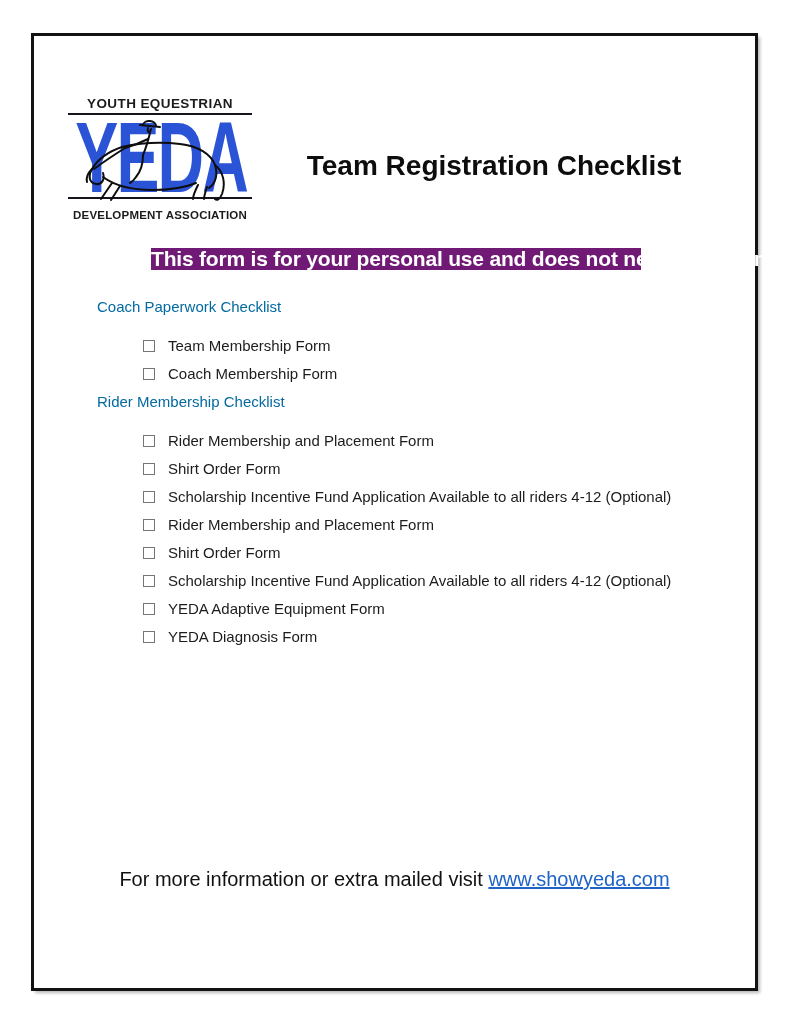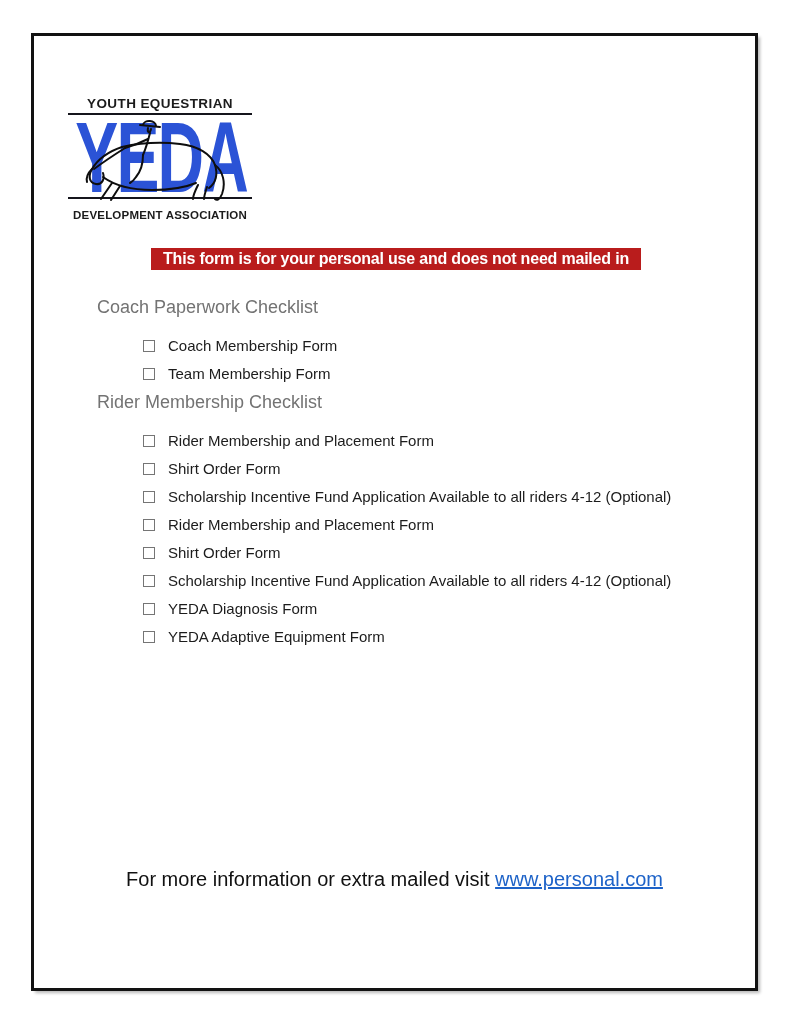--- a/index.html
+++ b/index.html
@@ -17,27 +17,27 @@
              letter-spacing:-2px;line-height:52px;padding-top:4px;
              transform:scale(0.92,1.42);transform-origin:50% 0;white-space:nowrap;}
   .horse-svg{position:absolute;left:0;top:2px;width:100%;height:84px;}
   .logo-bottom{border-top:2.5px solid #15151c;font-size:11.5px;font-weight:bold;
                text-align:center;padding-top:10px;letter-spacing:0.2px;white-space:nowrap;}
   
   .title{position:absolute;left:230px;top:95px;width:460px;text-align:center;
          font-size:28px;font-weight:bold;color:#0d0d0d;white-space:nowrap;}
   
   .notice{position:absolute;left:117px;top:212px;width:490px;height:22px;
-          background:#b91c1c;color:#ffffff;font-weight:bold;font-size:16px;
+          background:#701a75;color:#ffffff;font-weight:bold;font-size:21px;
           line-height:22px;text-align:center;letter-spacing:-0.2px;white-space:nowrap;}
   
   .sections{position:absolute;left:63px;top:262px;width:645px;}
   .section{margin:0;}
   .section + .section{margin-top:6px;}
-  .sec-heading{font-size:18px;line-height:18px;margin:0 0 21px 0;color:#737373;}
+  .sec-heading{font-size:15px;line-height:18px;margin:0 0 21px 0;color:#0369a1;}
   .item{display:flex;align-items:center;margin:0 0 10px 46px;height:18px;
         font-size:15px;line-height:18px;color:#1c1c1c;white-space:nowrap;}
   .box{width:10px;height:10px;border:1px solid #757575;margin-right:13px;
        flex:none;background:#fff;}
   
   .welcome{position:absolute;left:0;top:786px;width:100%;text-align:center;
            font-size:20px;color:#111;}
   .info{position:absolute;left:0;top:832px;width:100%;text-align:center;
         font-size:20px;color:#111;white-space:nowrap;}
   .info a{text-decoration:underline;cursor:pointer;}
@@ -66,33 +66,34 @@
         <path d="M78,11 C77,16 80,17 81,12"></path>
         <path d="M80,16 C78,24 76,31 73,38"></path>
         <path d="M78,22 C70,26 62,29 55,31"></path>
         <path d="M73,38 C73,47 71,54 66,60 C64,63 62,65 60,66"></path>
         <path d="M55,31 C44,38 32,46 24,52"></path>
       </svg>
     </div>
     <div class="logo-bottom">DEVELOPMENT ASSOCIATION</div>
   </div>
 
+  <h1 class="title">Team Registration Checklist</h1>
 
   <div class="notice">This form is for your personal use and does not need mailed in</div>
 
   <div class="sections">
       <div class="section">
         <div class="sec-heading">Coach Paperwork Checklist</div>
         <div class="item">
           <span class="box"></span>
-          <span>Coach Membership Form</span>
+          <span>Team Membership Form</span>
         </div>
         <div class="item">
           <span class="box"></span>
-          <span>Team Membership Form</span>
+          <span>Coach Membership Form</span>
         </div>
       </div>
       <div class="section">
         <div class="sec-heading">Rider Membership Checklist</div>
         <div class="item">
           <span class="box"></span>
           <span>Rider Membership and Placement Form</span>
         </div>
         <div class="item">
           <span class="box"></span>
@@ -111,26 +112,26 @@
         <div class="item">
           <span class="box"></span>
           <span>Shirt Order Form</span>
         </div>
         <div class="item">
           <span class="box"></span>
           <span>Scholarship Incentive Fund Application Available to all riders 4-12 (Optional)</span>
         </div>
         <div class="item">
           <span class="box"></span>
-          <span>YEDA Diagnosis Form</span>
+          <span>YEDA Adaptive Equipment Form</span>
         </div>
         <div class="item">
           <span class="box"></span>
-          <span>YEDA Adaptive Equipment Form</span>
+          <span>YEDA Diagnosis Form</span>
         </div>
       </div>
     </div>
 
   <div class="info">
-    <span>For more information or extra mailed visit </span><a style="color: rgb(30, 99, 200);">www.personal.com</a>
+    <span>For more information or extra mailed visit </span><a style="color: rgb(30, 99, 200);">www.showyeda.com</a>
   </div>
 
 </div>
 
 </body></html>

